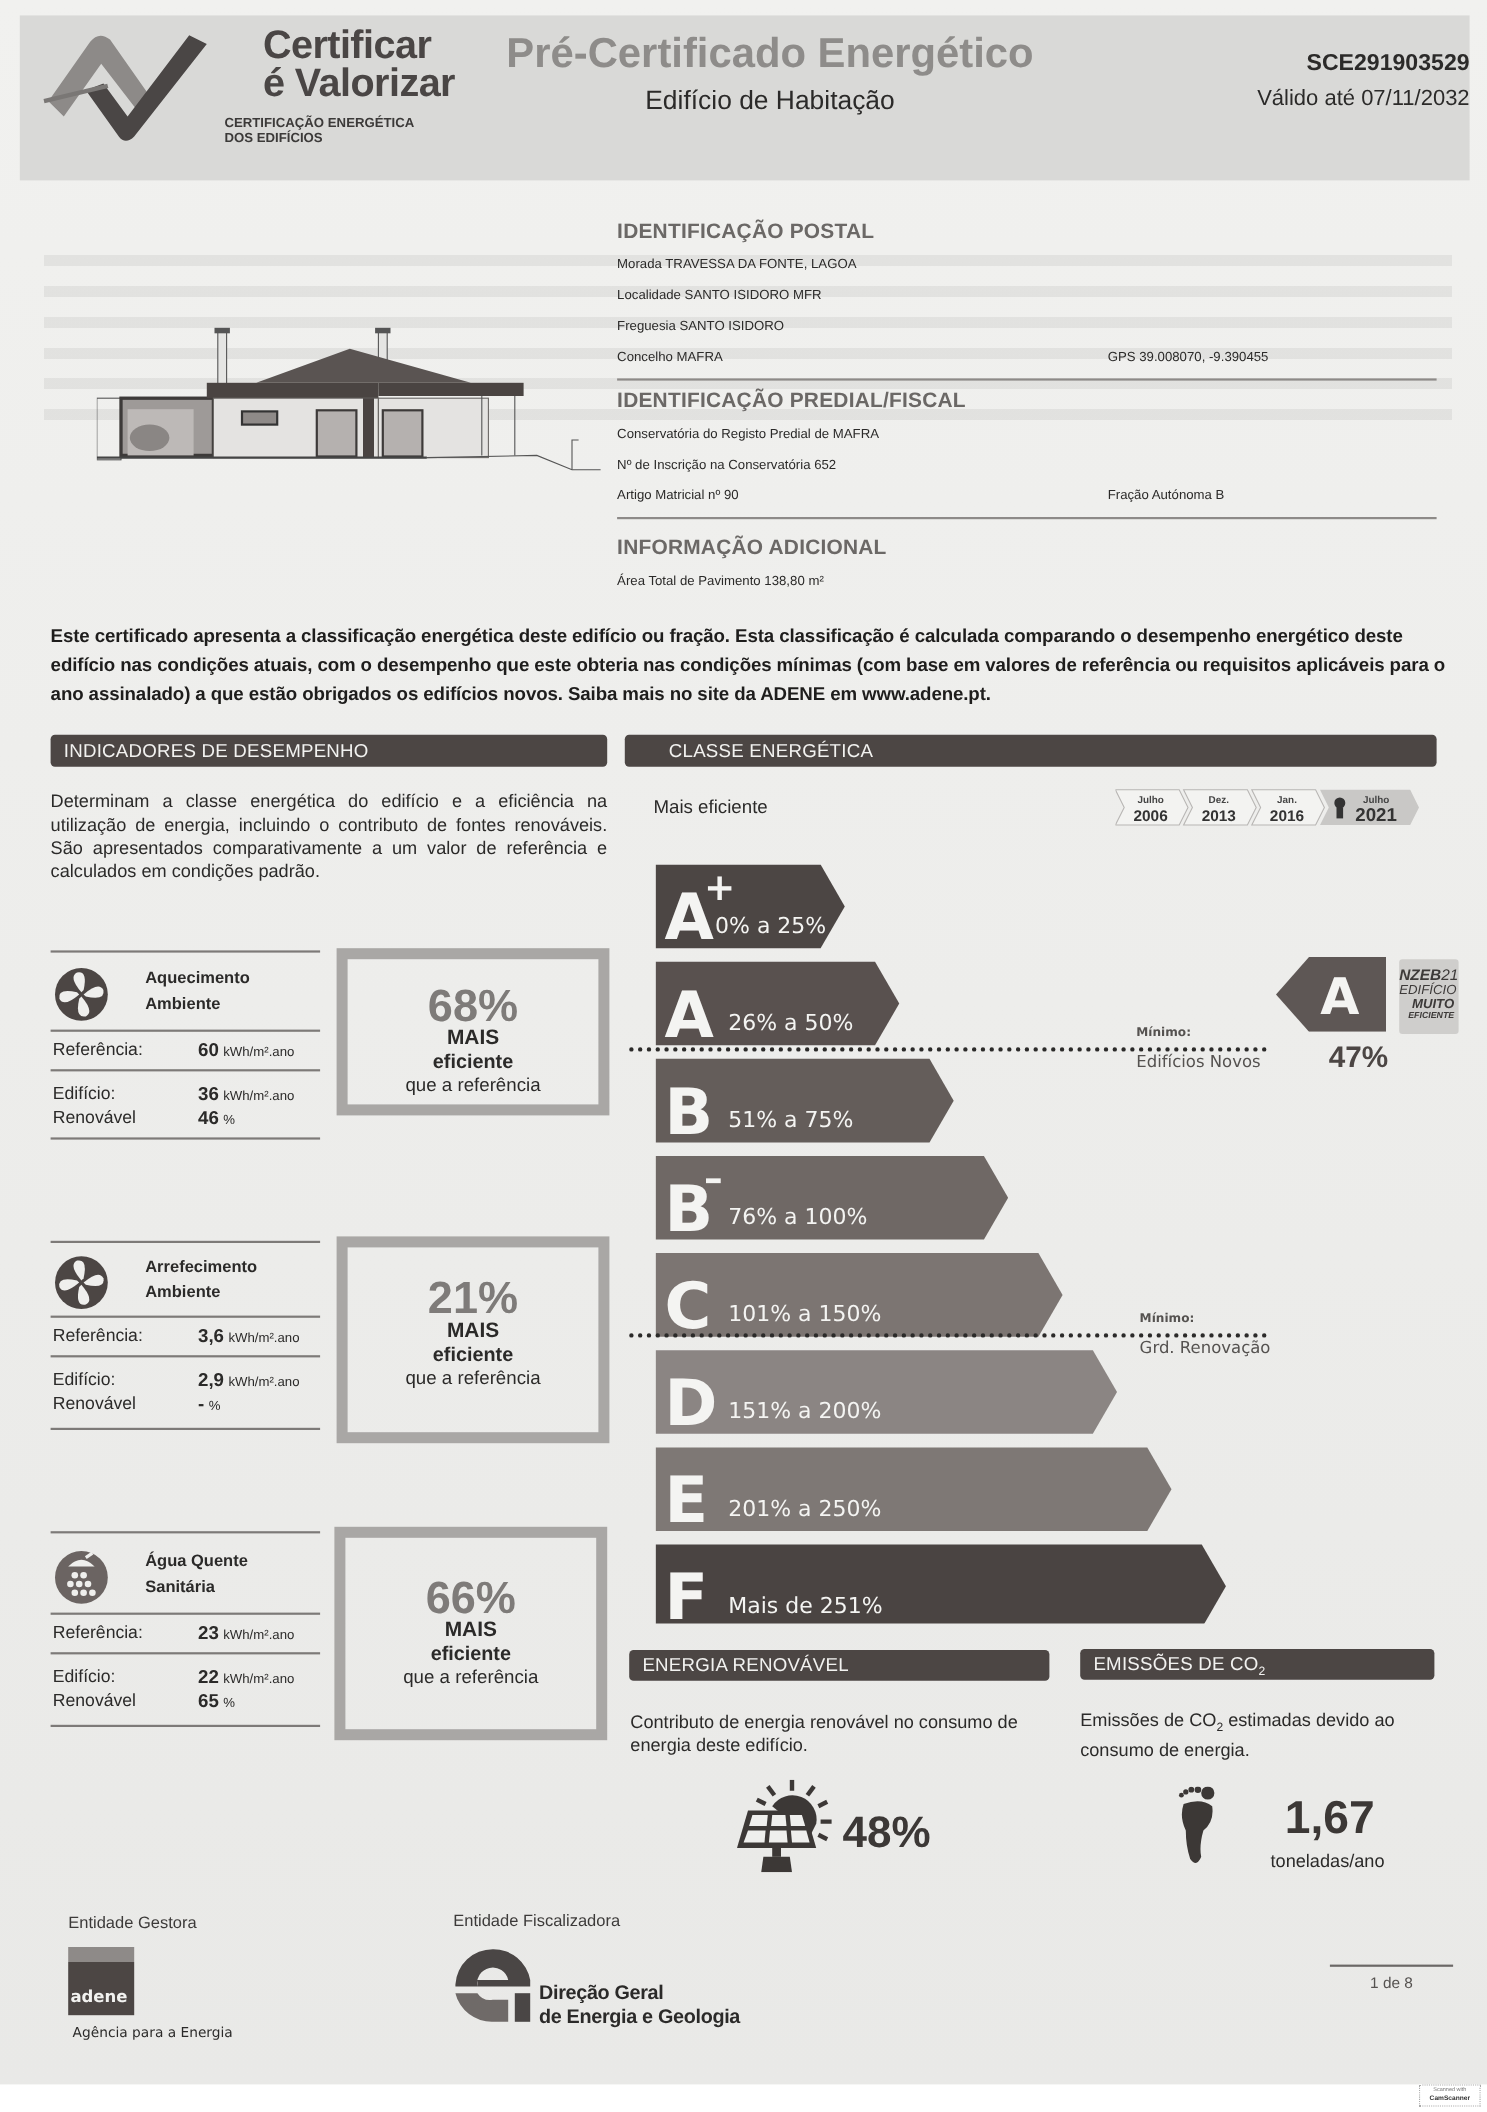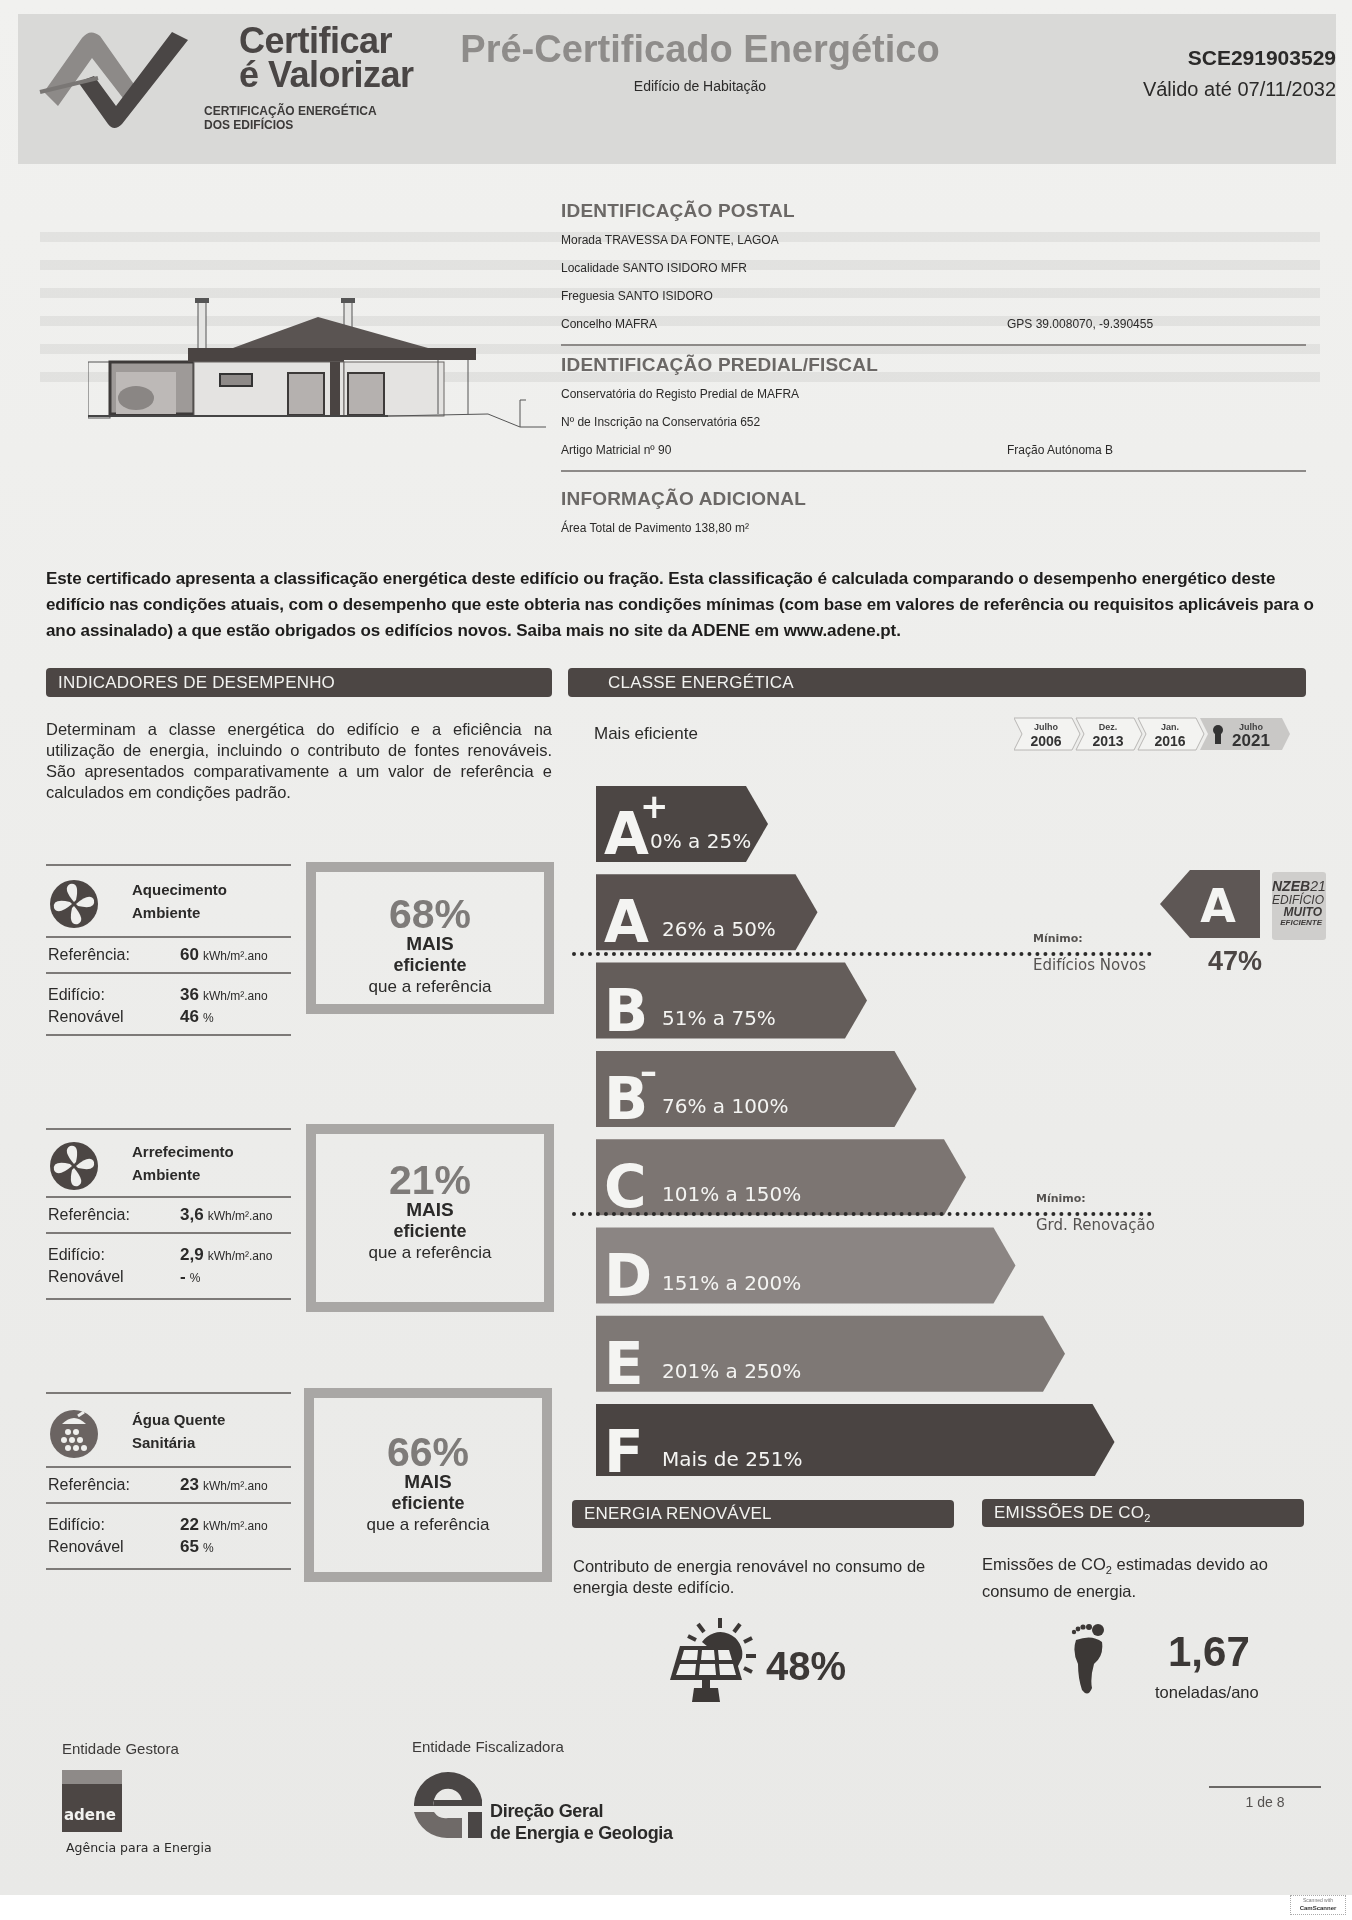--- a/index.html
+++ b/index.html
@@ -19,21 +19,21 @@
 
   
   .header-band {
     position: absolute; left: 18px; top: 14px; width: 1318px; height: 150px;
     background: #d9d9d7;
   }
   .logo-mark { position: absolute; left: 38px; top: 24px; width: 158px; height: 112px; }
   .logo-title { position: absolute; left: 200px; top: 24px; font-weight: bold; font-size: 36px; line-height: 34px; color: #4a4645; letter-spacing: -0.5px; margin-left: 39px; }
   .logo-sub { position: absolute; left: 204px; top: 104px; font-size: 12px; line-height: 14px; font-weight: bold; color: #3c3a39; }
   .doc-title { position: absolute; left: 440px; top: 28px; width: 520px; text-align: center; font-weight: bold; font-size: 38px; color: #8e8c8a; }
-  .doc-subtitle { position: absolute; left: 440px; top: 78px; width: 520px; text-align: center; font-size: 14px; color: #2b2a29; }
+  .doc-subtitle { position: absolute; left: 440px; top: 78px; width: 520px; text-align: center; font-size: 24px; color: #2b2a29; }
   .cert-id { position: absolute; right: 16px; top: 46px; font-size: 21px; font-weight: bold; color: #2b2a29; text-align: right; }
   .cert-valid { position: absolute; right: 16px; top: 78px; font-size: 20px; color: #2b2a29; text-align: right; }
 
   
   .ghost { position: absolute; color: #d3d3d1; font-size: 15px; line-height: 28px; }
 
   
   .id-block { position: absolute; left: 561px; top: 200px; width: 745px; }
   .sec-head { font-size: 19px; font-weight: bold; color: #6b6866; letter-spacing: 0.2px; }
   .id-line { font-size: 12px; color: #2b2a29; height: 28px; line-height: 28px; position: relative; }

